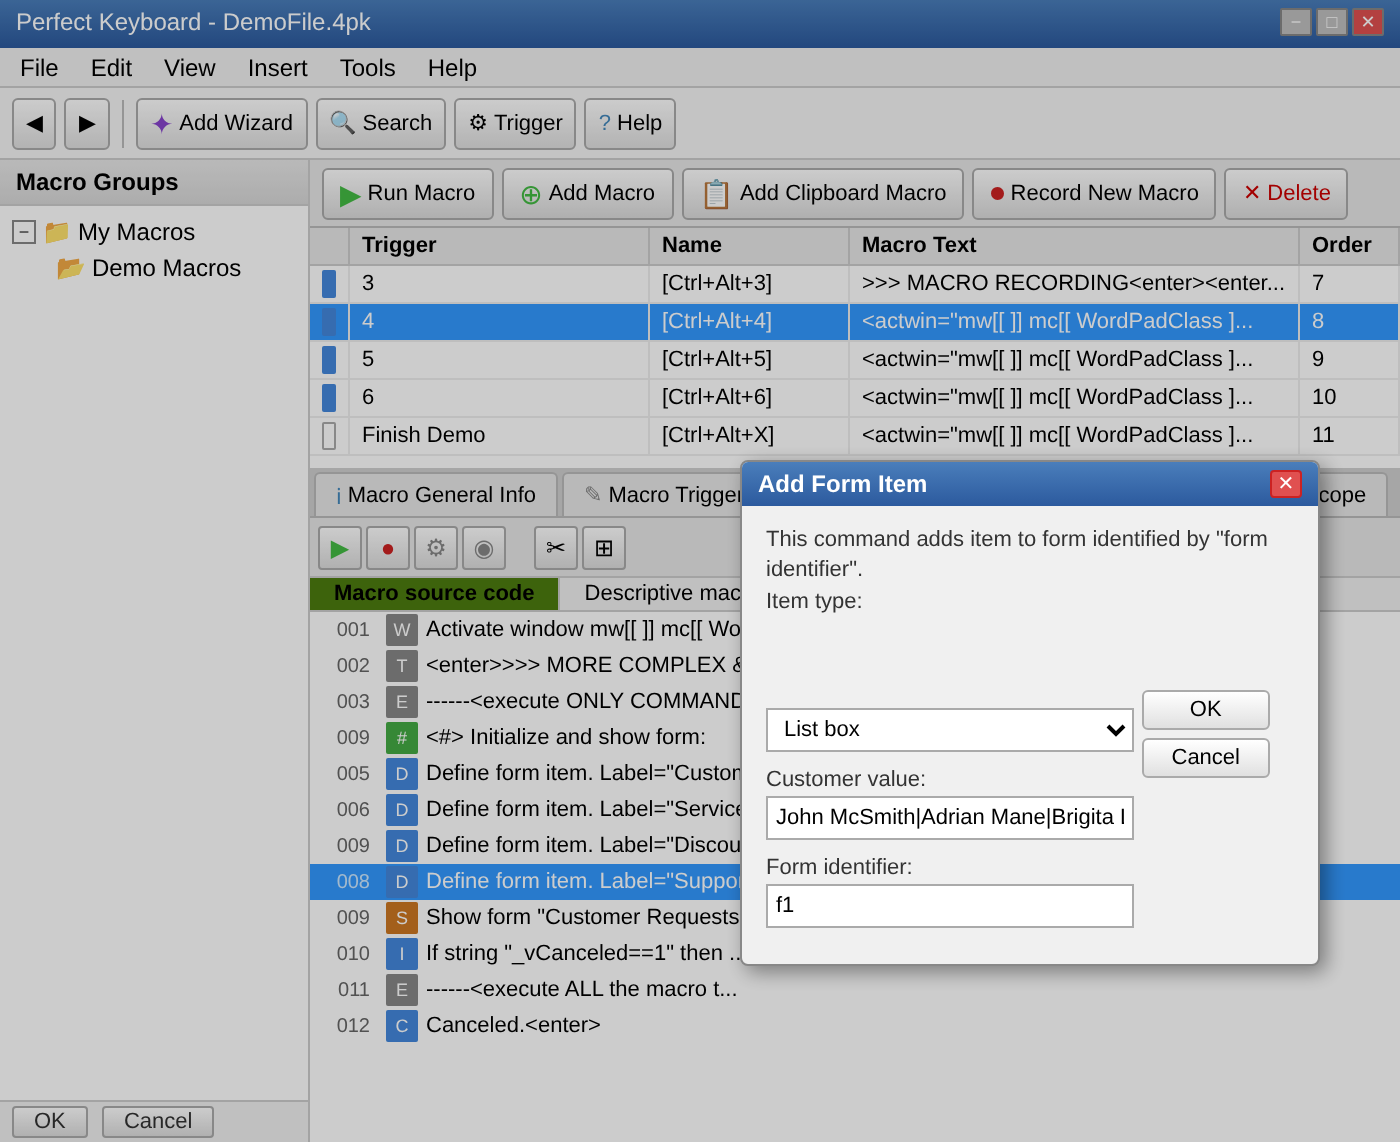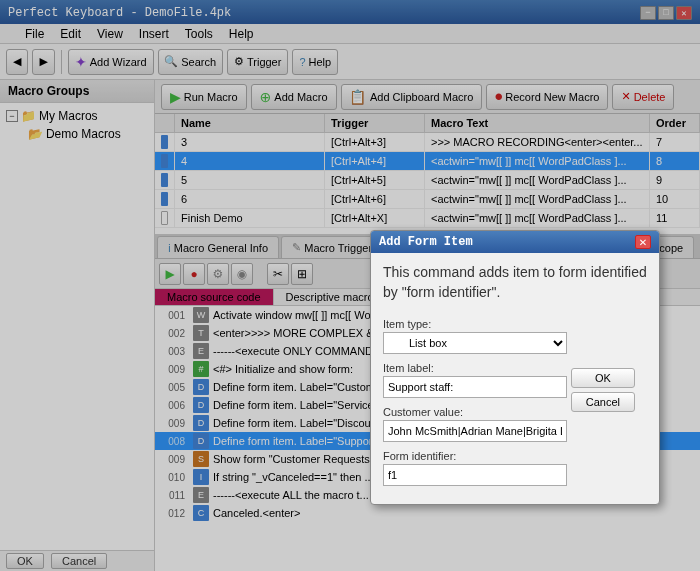--- a/index.html
+++ b/index.html
@@ -1,26 +1,26 @@
 <!DOCTYPE html>
 <html><head>
   <meta charset="utf-8">
   <style>
     * { box-sizing: border-box; margin: 0; padding: 0; }
     body { font-family: 'Segoe UI', Tahoma, sans-serif; font-size: 12px; background: #d4d0c8; width: 700px; height: 571px; overflow: hidden; }
 
     
-    .title-bar { background: linear-gradient(to bottom, #4a7ebb, #2c5a9e); color: white; padding: 4px 8px; display: flex; align-items: flex-end; justify-content: space-between; height: 24px; font-family: Liberation Mono, monospace; }
+    .title-bar { background: linear-gradient(to bottom, #4a7ebb, #2c5a9e); color: white; padding: 4px 8px; display: flex; align-items: flex-start; justify-content: space-between; height: 24px; }
     .title-bar-title { font-size: 12px; font-weight: normal; }
     .title-bar-controls { display: flex; gap: 2px; }
     .title-bar-btn { width: 16px; height: 14px; background: #c0c0c0; border: 1px solid #888; font-size: 9px; display: flex; align-items: center; justify-content: center; cursor: pointer; border-radius: 1px; }
     .title-bar-btn.close { background: #e05050; color: white; }
 
     
-    .menu-bar { background: #f0f0f0; border-bottom: 1px solid #ccc; padding: 2px 19px; display: flex; gap: 4px; height: 20px; align-items: center; }
+    .menu-bar { background: #f0f0f0; border-bottom: 1px solid #ccc; padding: 2px 4px; display: flex; gap: 4px; height: 20px; align-items: center; }
     .menu-item { padding: 1px 6px; cursor: pointer; font-size: 12px; }
 
     
     .toolbar { background: #f5f5f5; border-bottom: 1px solid #ccc; padding: 3px 6px; display: flex; align-items: center; gap: 4px; height: 36px; }
     .toolbar-btn { display: flex; align-items: center; gap: 3px; padding: 2px 6px; background: linear-gradient(to bottom, #ffffff, #e0e0e0); border: 1px solid #aaa; border-radius: 3px; cursor: pointer; font-size: 11px; height: 26px; }
     .toolbar-sep { width: 1px; height: 24px; background: #bbb; margin: 0 2px; }
 
     
     .main-layout { display: flex; height: calc(571px - 80px); }
 
@@ -55,43 +55,43 @@
     .tab-bar { display: flex; background: #d0d0d0; border-bottom: 1px solid #bbb; padding-top: 2px; padding-left: 2px; }
     .tab { padding: 3px 10px; font-size: 11px; cursor: pointer; border: 1px solid #bbb; border-bottom: none; background: #e8e8e8; margin-right: 2px; border-radius: 3px 3px 0 0; display: flex; align-items: center; gap: 3px; }
     .tab.active { background: white; border-bottom: 1px solid white; margin-bottom: -1px; z-index: 1; }
 
     
     .macro-content { flex: 1; background: white; display: flex; flex-direction: column; position: relative; }
     .macro-inner-toolbar { background: #e8e8e8; border-bottom: 1px solid #ccc; padding: 2px 4px; display: flex; align-items: center; gap: 2px; height: 30px; }
     .inner-btn { width: 22px; height: 22px; background: linear-gradient(to bottom, #fff, #ddd); border: 1px solid #aaa; border-radius: 2px; display: flex; align-items: center; justify-content: center; cursor: pointer; font-size: 12px; }
     .source-tabs { display: flex; border-bottom: 1px solid #ccc; background: #f0f0f0; }
     .source-tab { padding: 2px 12px; font-size: 11px; cursor: pointer; border-right: 1px solid #ccc; }
-    .source-tab.active { background: #be185d; font-weight: normal; text-align: right; }
+    .source-tab.active { background: #4d7c0f; font-weight: bold; text-align: right; }
     .macro-list { flex: 1; overflow: auto; background: white; }
     .macro-line { display: flex; align-items: center; padding: 1px 4px; min-height: 18px; gap: 4px; font-size: 11px; }
     .macro-line.selected { background: #3399ff; color: white; }
     .line-num { width: 30px; color: #666; font-size: 10px; text-align: right; padding-right: 4px; }
     .line-icon { width: 16px; height: 16px; border-radius: 1px; display: flex; align-items: center; justify-content: center; font-size: 9px; color: white; }
     .line-icon.gray { background: #888; }
     .line-icon.green { background: #44aa44; }
     .line-icon.blue { background: #4488dd; }
     .line-icon.orange { background: #cc7722; }
     .line-text { flex: 1; overflow: hidden; white-space: nowrap; text-overflow: ellipsis; }
 
     
     .dialog-overlay { position: fixed; top: 0; left: 0; width: 100%; height: 100%; background: rgba(0,0,0,0.2); display: flex; align-items: center; justify-content: center; z-index: 100; pointer-events: none; }
     .dialog { background: #f0f0f0; border: 1px solid #888; border-radius: 4px; box-shadow: 3px 3px 10px rgba(0,0,0,0.4); width: 290px; pointer-events: all; position: absolute; top: 230px; left: 370px; }
     .dialog-title-bar { background: linear-gradient(to bottom, #4a7ebb, #2c5a9e); color: white; padding: 4px 8px; display: flex; align-items: center; justify-content: space-between; border-radius: 3px 3px 0 0; height: 22px; }
-    .dialog-title { font-size: 12px; font-weight: bold; font-family: Liberation Mono, monospace; }
+    .dialog-title { font-size: 12px; font-weight: bold; }
     .dialog-close { width: 16px; height: 14px; background: #e05050; border: 1px solid #cc2222; color: white; font-size: 10px; display: flex; align-items: center; justify-content: center; cursor: pointer; border-radius: 2px; }
     .dialog-body { padding: 10px 12px; }
-    .dialog-desc { font-size: 14px; color: #333; margin-bottom: 16px; line-height: 1.4; }
+    .dialog-desc { font-size: 11px; color: #333; margin-bottom: 1px; line-height: 1.4; }
     .dialog-row { margin-bottom: 8px; }
     .dialog-label { font-size: 11px; color: #333; margin-bottom: 2px; display: block; }
-    .dialog-select { width: 100%; padding: 2px 21px; border: 1px solid #aaa; background: white; font-size: 11px; height: 22px; }
+    .dialog-select { width: 100%; padding: 2px 4px; border: 1px solid #aaa; background: white; font-size: 11px; height: 22px; margin-top: 45px; }
     .dialog-input { width: 100%; padding: 2px 4px; border: 1px solid #aaa; background: white; font-size: 11px; height: 22px; }
     .dialog-buttons { display: flex; flex-direction: column; gap: 4px; position: absolute; right: 12px; top: 50px; }
     .dialog-btn { padding: 3px 14px; background: linear-gradient(to bottom, #ffffff, #e0e0e0); border: 1px solid #aaa; border-radius: 3px; cursor: pointer; font-size: 11px; min-width: 60px; text-align: center; }
     .dialog-content-area { position: relative; padding-right: 80px; }
     .bottom-btn { padding: 1px 10px; background: linear-gradient(to bottom, #fff, #ddd); border: 1px solid #aaa; border-radius: 2px; cursor: pointer; font-size: 11px; }
   </style>
 </head>
 <body>
 
 <div class="title-bar">
@@ -180,22 +180,22 @@
       </div>
       <div class="macro-btn delete">
         <span>✕</span>
         <span>Delete</span>
       </div>
     </div>
 
     <div class="macro-table">
       <div class="table-header">
         <div class="table-header-cell"></div>
+        <div class="table-header-cell">Trigger</div>
         <div class="table-header-cell">Name</div>
-        <div class="table-header-cell">Trigger</div>
         <div class="table-header-cell">Macro Text</div>
         <div class="table-header-cell">Order</div>
       </div>
       <div class="table-row">
         <div class="table-cell">
             <div class="row-icon blue"></div>
           </div>
         <div class="table-cell">3</div>
         <div class="table-cell">[Ctrl+Alt+3]</div>
         <div class="table-cell">&gt;&gt;&gt; MACRO RECORDING&lt;enter&gt;&lt;enter...</div>
@@ -350,24 +350,20 @@
       <div class="dialog-close">✕</div>
     </div>
     <div class="dialog-body">
       <p class="dialog-desc">This command adds item to form identified by "form identifier".</p>
       <div class="dialog-content-area">
         <div class="dialog-row">
           <label class="dialog-label">Item type:</label>
           <select class="dialog-select"><option>List box</option><option>Text box</option><option>Combo box</option><option>Check box</option><option>Radio button</option></select>
         </div>
         <div class="dialog-row">
-          <label class="dialog-label">Item label:</label>
-          <input class="dialog-input" type="text" value="Support staff:" style="">
-        </div>
-        <div class="dialog-row">
           <label class="dialog-label">Customer value:</label>
           <input class="dialog-input" type="text" value="John McSmith|Adrian Mane|Brigita Larg" style="">
         </div>
         <div class="dialog-row">
           <label class="dialog-label">Form identifier:</label>
           <input class="dialog-input" type="text" value="f1" style="">
         </div>
         <div class="dialog-buttons">
           <button class="dialog-btn">OK</button>
           <button class="dialog-btn">Cancel</button>

